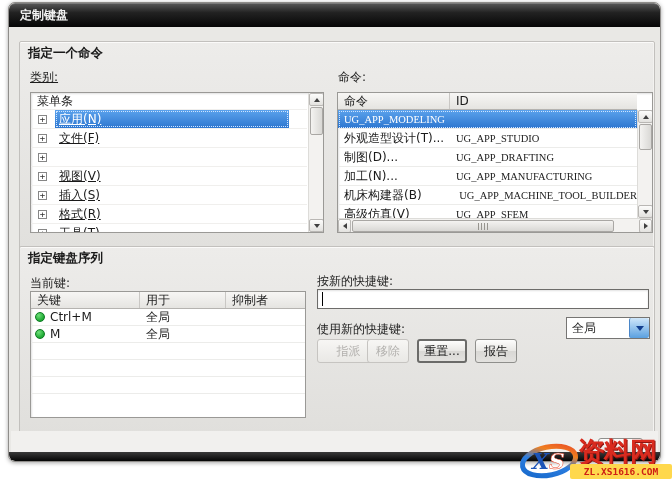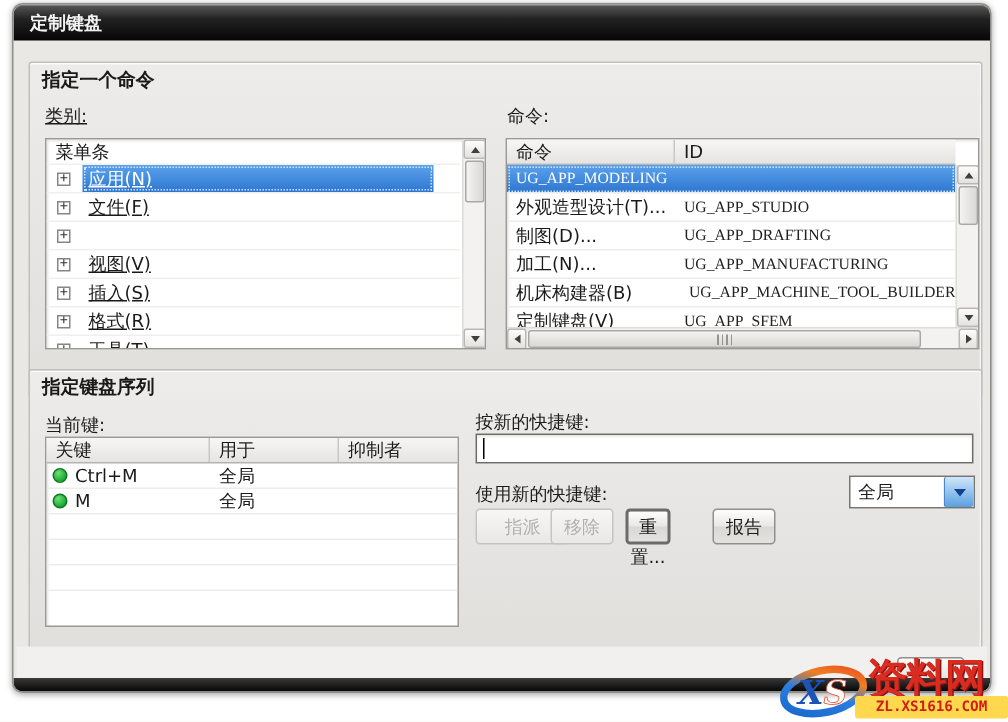--- a/index.html
+++ b/index.html
@@ -178,21 +178,21 @@
         </div>
         <div class="trow">
           <span class="td1" style="width:112px;">加工(N)...</span>
           <span class="td1 idtxt" style="flex:1;">UG_APP_MANUFACTURING</span>
         </div>
         <div class="trow">
           <span class="td1" style="width:112px;">机床构建器(B)</span>
           <span class="td1 idtxt" style="flex:1;text-align:right;">UG_APP_MACHINE_TOOL_BUILDER</span>
         </div>
         <div class="trow">
-          <span class="td1" style="width:112px;">定制键盘(V)</span>
+          <span class="td1" style="width:112px;">高级仿真(V)</span>
           <span class="td1 idtxt" style="flex:1;">UG_APP_SFEM</span>
         </div>
       </div>
       <div class="vscroll" style="right:0; top:17px; bottom:14px;">
         <div class="sbtn" style="top:0;">
             <span class="tu"></span>
           </div>
         <div class="vthumb" style="top:14px; height:26px;"></div>
         <div class="sbtn" style="bottom:0;">
             <span class="td"></span>
@@ -258,21 +258,21 @@
     <div class="field-label" style="left:297px; top:74px;">使用新的快捷键:</div>
     <div class="combo" style="left:546px; top:70px; width:84px; height:22px;">
       <span class="combo-text">全局</span>
       <span class="combo-btn">
           <span class="combo-arrow"></span>
         </span>
     </div>
 
     <div class="btn disabled" style="left:297px; top:92px; width:63px;">指派</div>
     <div class="btn disabled" style="left:347px; top:92px; width:42px;">移除</div>
-    <div class="btn default" style="left:397px; top:92px; width:30px;">重置...</div>
+    <div class="btn default" style="left:397px; top:92px; width:50px;">重置...</div>
     <div class="btn" style="left:455px; top:92px; width:42px;">报告</div>
   </div>
 
   <div class="footerband"></div>
   <div class="footer-btn"></div>
   <div class="bottombar"></div>
 </div>
 
 <div class="watermark">
   <svg class="wm-oval" width="62" height="40" viewBox="0 0 62 40">

